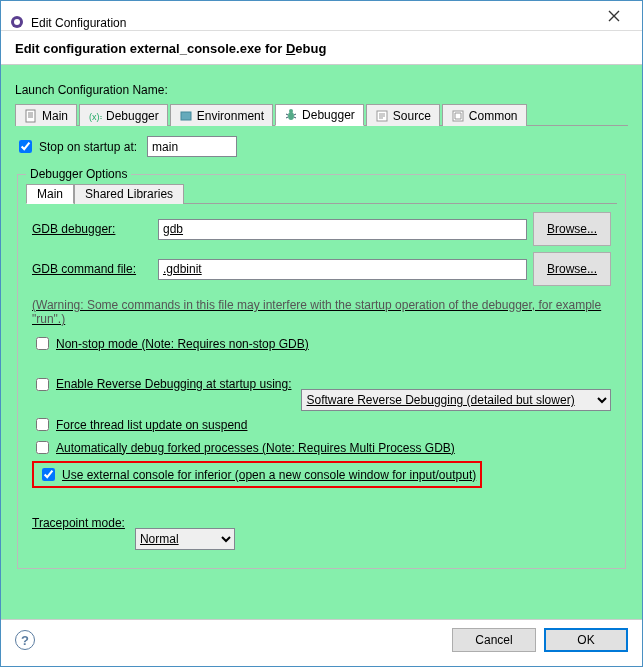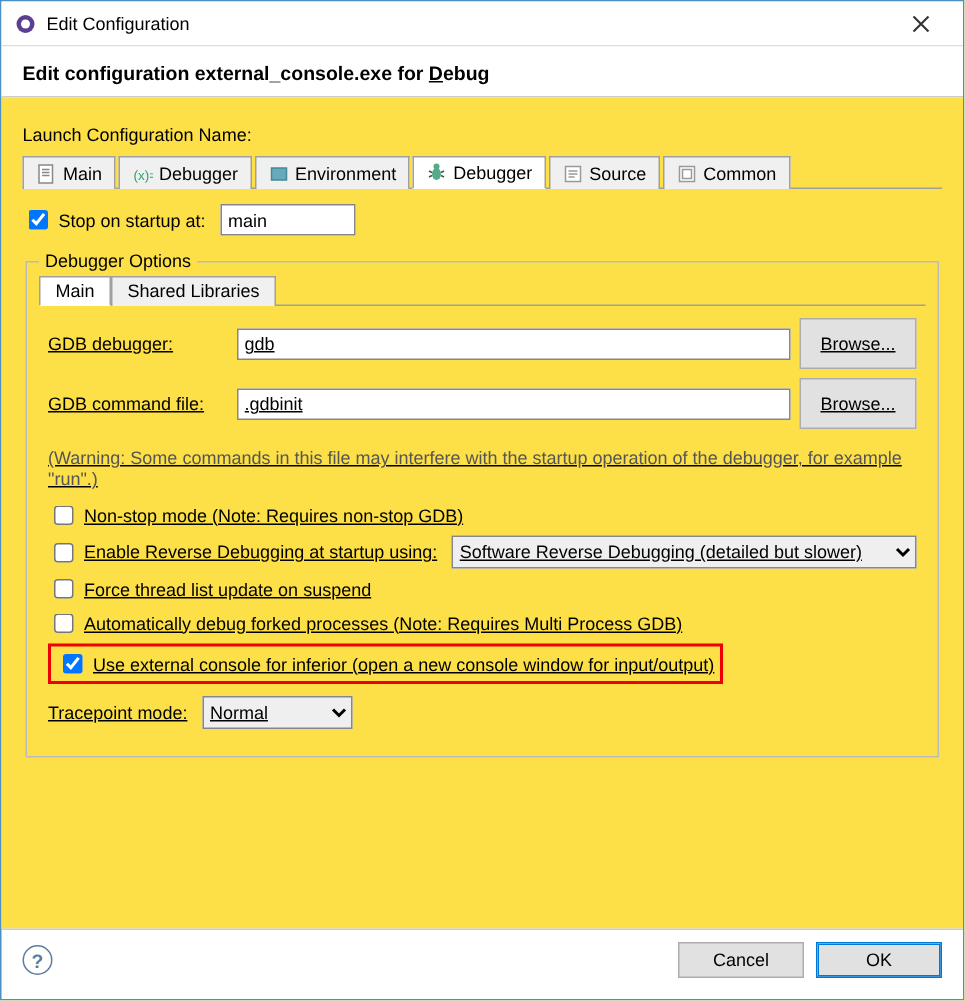--- a/index.html
+++ b/index.html
@@ -15,21 +15,21 @@
     height: 667px;
     border: 1px solid #4a90c2;
     display: flex;
     flex-direction: column;
     background: #fff;
   }
   .titlebar {
     height: 30px;
     background: #fff;
     display: flex;
-    align-items: center;
+    align-items: flex-end;
     padding: 0 8px;
     border-bottom: 1px solid #ddd;
   }
   .titlebar-icon {
     width: 16px; height: 16px; margin-right: 6px;
   }
   .titlebar-text { flex: 1; font-size: 12px; }
   .titlebar-close {
     width: 40px; height: 100%; display:flex; align-items:center; justify-content:center;
     cursor: pointer;
@@ -39,36 +39,37 @@
     border-bottom: 1px solid #ccc;
     background: #fff;
   }
   .header-title {
     font-weight: bold;
     font-size: 13px;
   }
   .content {
     flex: 1;
     padding: 18px 14px 10px 14px;
-    background: #fde047;
+    background: #86efac;
   }
   .row { display: flex; align-items: center; margin-bottom: 6px; gap: 6px; }
   input[type=text].fld {
     border: 1px solid #828790;
     padding: 2px 4px;
     height: 21px;
     font-size: 12px;
     font-family: inherit;
   }
   select.fld {
     border: 1px solid #828790;
     height: 22px;
     font-size: 12px;
     font-family: inherit;
     background: #efefef;
+    margin-top: 32px;
   }
   .tabs {
     display: flex;
     gap: 2px;
     margin: 6px 0 10px 0;
     border-bottom: 1px solid #a0a0a0;
     position: relative;
   }
   .tab {
     border: 1px solid #a0a0a0;

